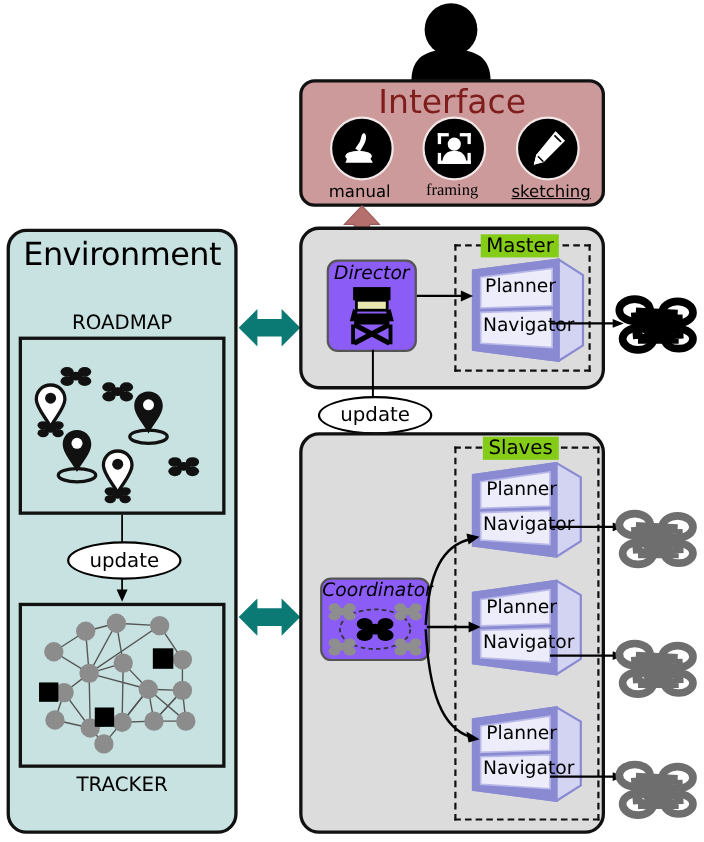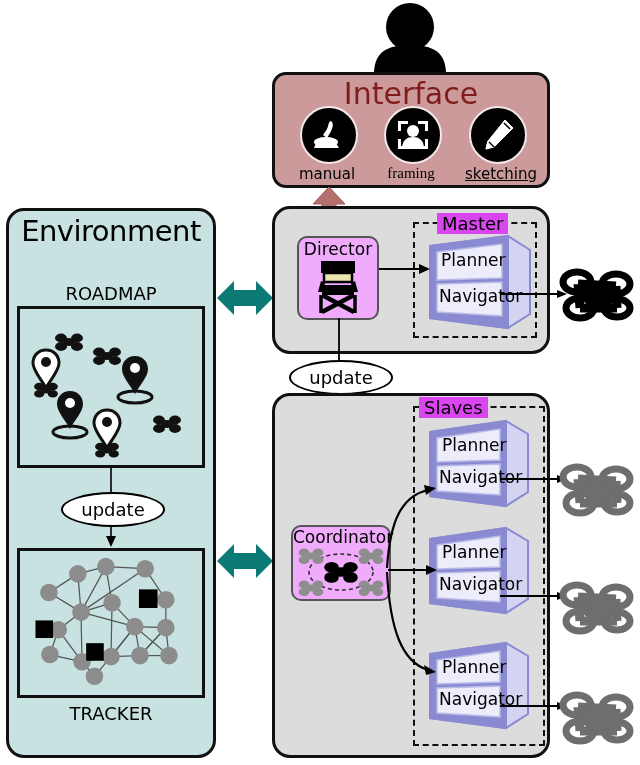--- a/index.html
+++ b/index.html
@@ -18,24 +18,24 @@
   .inner-box{
     background:transparent;border:3px solid #111;box-sizing:border-box;
   }
   .panel-gray{
     background:#dcdcdc;border:3px solid #111;border-radius:18px;box-sizing:border-box;
   }
   .dashed-box{
     border:2.5px dashed #111;box-sizing:border-box;background:transparent;
   }
   .dash-title{
-    font-size:18px;background:#d946ef;padding:0 5px;
+    font-size:18px;background:#84cc16;padding:0 5px;
   }
   .yellow-box{
-    background:#f0abfc;border:2.5px solid #555;border-radius:10px;box-sizing:border-box;
+    background:#8b5cf6;border:2.5px solid #555;border-radius:10px;box-sizing:border-box;font-style:italic;
   }
   .yellow-title{font-size:17px;text-align:center;line-height:1;}
   .interface-panel{
     background:#cc9a9a;border:3px solid #111;border-radius:14px;box-sizing:border-box;
   }
   .interface-title{font-size:30px;text-align:center;color:#7f1d1d;}
   .icon-circle{
     width:54px;height:54px;border-radius:50%;background:#000;
     display:flex;align-items:center;justify-content:center;
   }
@@ -350,21 +350,21 @@
           <use href="#sd" x="76" y="41"></use>
       </g>
       <g fill="#000" transform="translate(46,25) scale(1.35)">
         <use href="#sd" x="0" y="0"></use>
       </g>
     </svg>
   </div>
 </div>
 
 <div class="abs dashed-box" style="left:413px;top:406px;width:132px;height:340px;"></div>
-<div class="abs" style="left:419px;top:397px;">
+<div class="abs" style="left:439px;top:397px;">
   <span class="dash-title">Slaves</span>
 </div>
 
 <div class="abs" style="left:420px;top:418px;width:116px;height:92px;">
   <svg width="116" height="92" viewBox="0 0 116 92">
     <polygon points="10,14 86,3 108,16 108,74 86,88 10,78" fill="#d3d3f2" stroke="#8a8ad2" stroke-width="2"></polygon>
     <polygon points="10,14 86,3 86,88 10,78" fill="#8a8ad2" stroke="#8a8ad2" stroke-width="2"></polygon>
     <polygon points="17,20 80,11 80,42 17,44" fill="#ececfb" stroke="#b9b9e8" stroke-width="1.5"></polygon>
     <polygon points="17,48 80,46 80,77 17,73" fill="#ececfb" stroke="#b9b9e8" stroke-width="1.5"></polygon>
   </svg>

